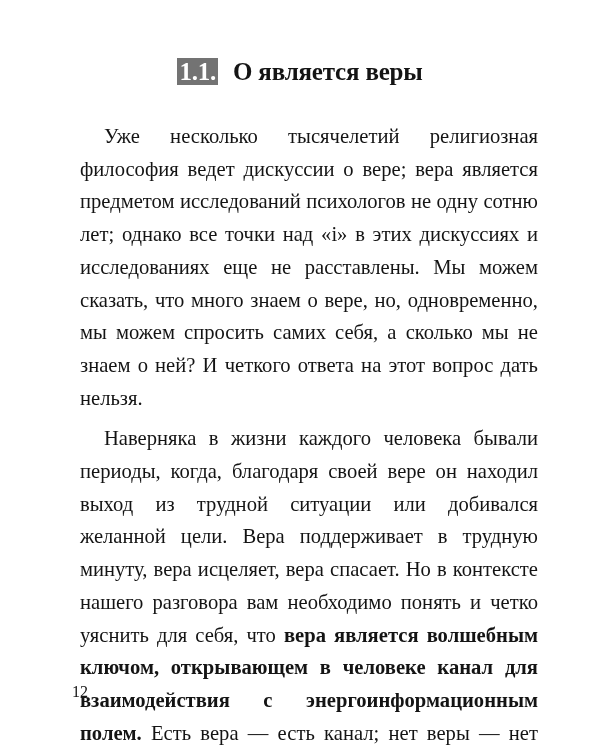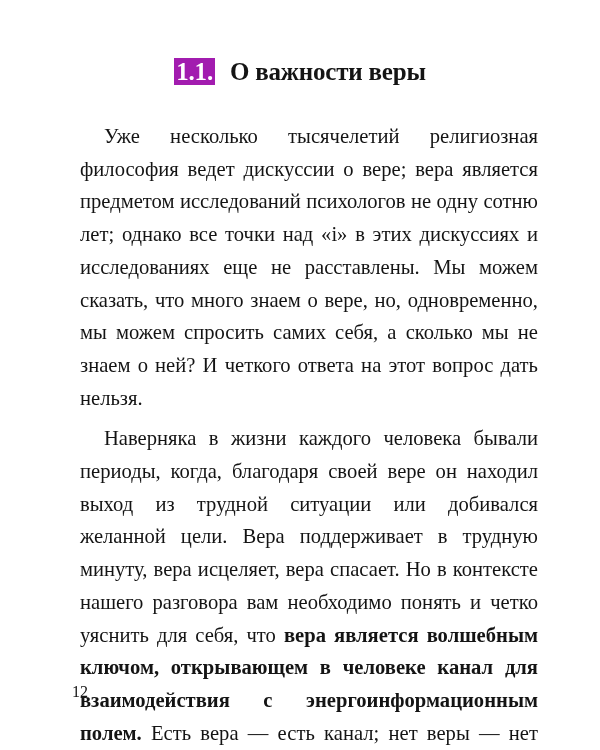--- a/index.html
+++ b/index.html
@@ -1,31 +1,31 @@
 <!DOCTYPE html>
 <html><head>
 <meta charset="utf-8">
 <style>
   html, body { margin:0; padding:0; }
   body { width:600px; height:750px; background:#ffffff; position:relative; overflow:hidden;
          font-family:"Liberation Serif","DejaVu Serif",serif; color:#141414; }
   .heading { position:absolute; top:56px; left:0; width:600px; text-align:center;
              font-weight:bold; font-size:25px; line-height:32px; letter-spacing:-0.2px; }
-  .heading .num { background:#a21caf; color:#fff; padding:0 2px; margin-right:15px; font-weight:bold; }
+  .heading .num { background:#737373; color:#fff; padding:0 2px; margin-right:15px; font-weight:bold; }
   .body-text { position:absolute; top:112px; left:72px; width:474px;
                font-size:20.6px; line-height:32.7px; text-align:justify; }
   .body-text p { margin:8px; text-indent:24px; }
   .body-text b { font-weight:bold; }
   .page-num { position:absolute; left:72px; top:680px; font-size:16px; line-height:24px; }
 </style>
 </head>
 <body>
 
 <div class="heading">
-  <span class="num">1.1.</span><span>О важности веры</span>
+  <span class="num">1.1.</span><span>О является веры</span>
 </div>
 
 <div class="body-text" lang="ru" style="hyphens:auto;">
   <p><span>Уже несколько тысячелетий религиозная философия ведет дискуссии о вере; вера является предметом исследований психологов не одну сотню лет; однако все точки над «i» в этих дискуссиях и исследованиях еще не расставлены. Мы можем сказать, что много знаем о вере, но, одновременно, мы можем спросить самих себя, а сколько мы не знаем о ней? И четкого ответа на этот вопрос дать нельзя.</span></p>
   <p><span>Наверняка в жизни каждого человека бывали периоды, когда, благодаря своей вере он находил выход из трудной ситуации или добивался желанной цели. Вера поддерживает в трудную минуту, вера исцеляет, вера спасает. Но в контексте нашего разговора вам необходимо понять и четко уяснить для себя, что </span><b>вера является волшебным ключом, открывающем в человеке канал для взаимодействия с энергоинформационным полем.</b><span> Есть вера — есть канал; нет веры — нет канала. Если есть канал, то по нему идет энергоинформацион-</span></p>
 </div>
 
 <div class="page-num">12</div>
 
 </body></html>

